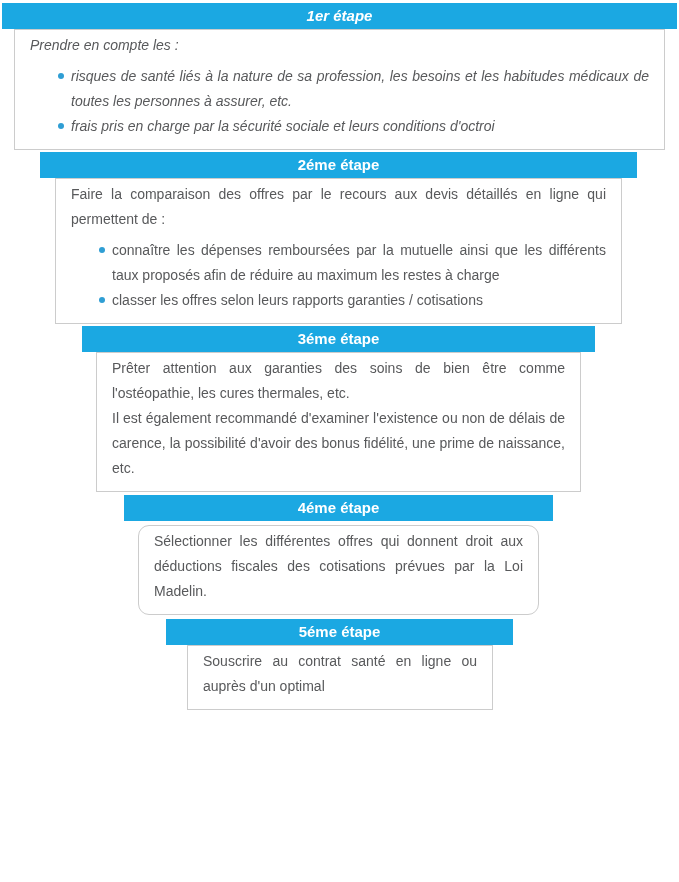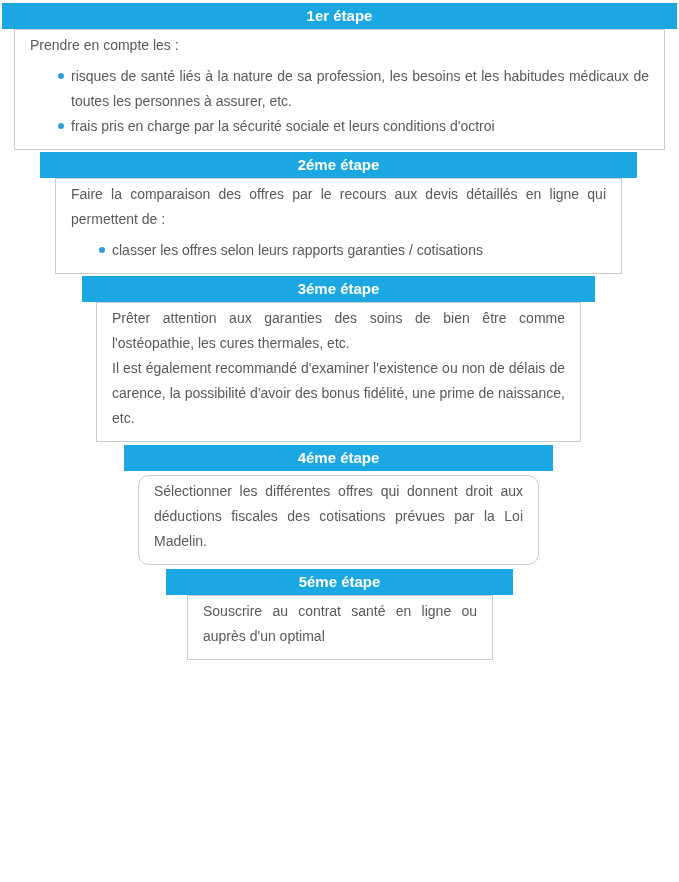--- a/index.html
+++ b/index.html
@@ -51,21 +51,21 @@
   }
   .step-box li::before{
     content:"";
     position:absolute;
     left:0;top:9px;
     width:6px;height:6px;
     border-radius:50%;
     background:var(--bullet);
   }
   
-  .step-1{margin:0 2px 0 2px;}
+  .step-1{margin:0 2px 0 2px;font-style:italic;}
   .step-1 .step-box{margin:0 12px;}
   .step-2{margin-top:2px;margin-left:40px;margin-right:42px;}
   .step-2 .step-box{margin:0 15px;}
   .step-3{margin-top:2px;margin-left:82px;margin-right:84px;}
   .step-3 .step-box{margin:0 14px;}
   .step-4{margin-top:3px;margin-left:124px;margin-right:126px;}
   .step-4 .step-box{margin:4px 14px;border-radius:11px;}
   .step-5{margin-top:3px;margin-left:166px;margin-right:166px;}
   .step-5 .step-box{margin:0 20px 0 21px;}
 </style>
@@ -87,20 +87,21 @@
     </div>
   </section>
 
   <section class="step step-2">
     <div class="step-header">
       <span>2éme étape</span>
     </div>
     <div class="step-box">
       <p>Faire la comparaison des offres par le recours aux devis détaillés en ligne qui permettent de :</p>
       <ul>
+        <li>connaître les dépenses remboursées par la mutuelle ainsi que les différents taux proposés afin de réduire au maximum les restes à charge</li>
         <li>classer les offres selon leurs rapports garanties / cotisations</li>
       </ul>
     </div>
   </section>
 
   <section class="step step-3">
     <div class="step-header">
       <span>3éme étape</span>
     </div>
     <div class="step-box">

